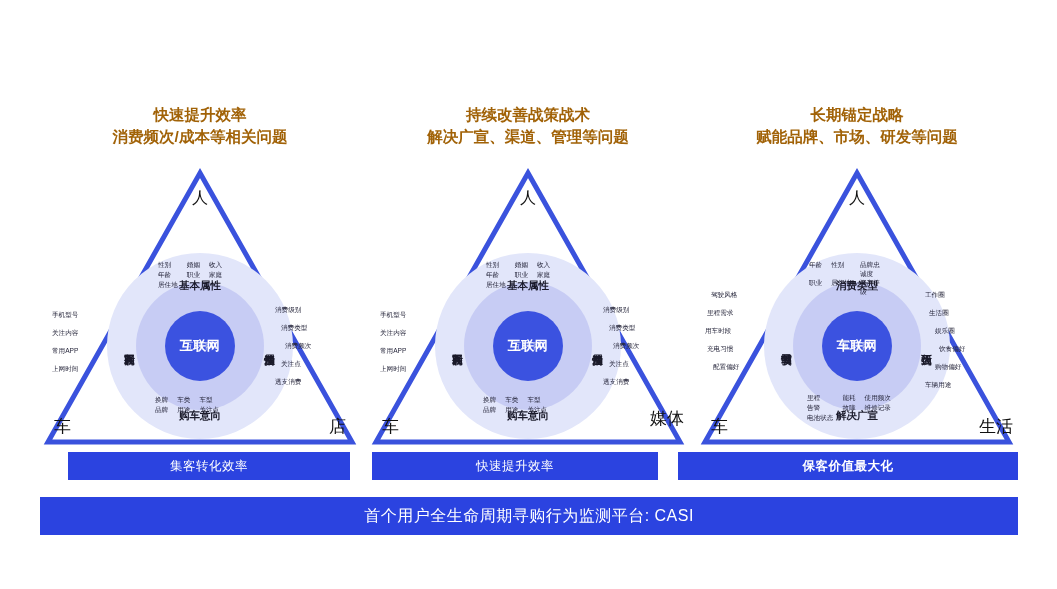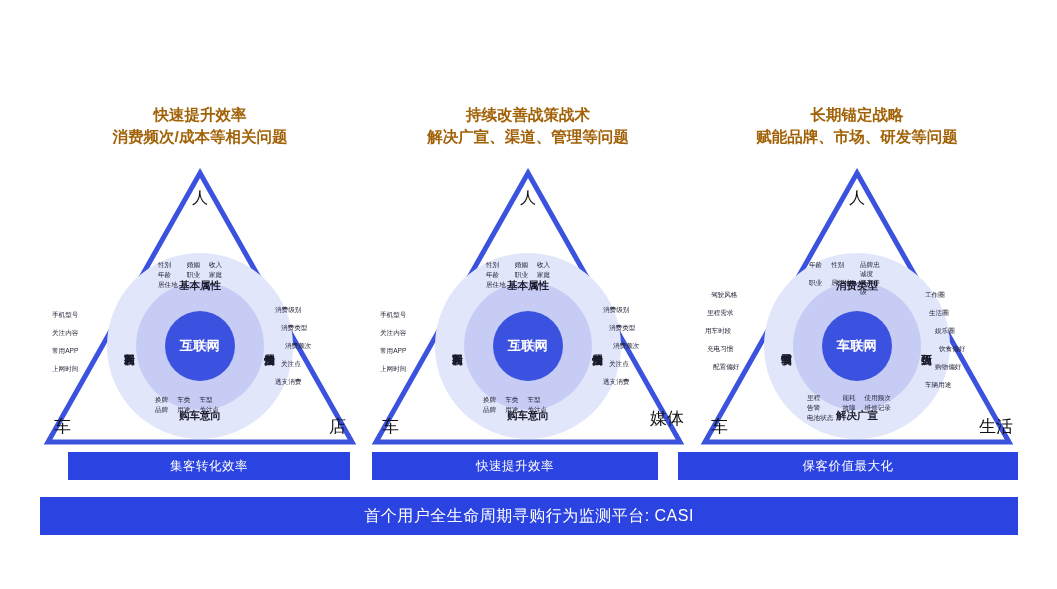--- a/index.html
+++ b/index.html
@@ -282,17 +282,17 @@
       <span style="margin-left:0px">生活圈</span>
       <span style="margin-left:6px">娱乐圈</span>
       <span style="margin-left:10px">饮食偏好</span>
       <span style="margin-left:6px">购物偏好</span>
       <span style="margin-left:-4px">车辆用途</span>
     </div>
   </div>
 
   <div class="bar" style="left:68px;  top:452px; width:282px;">集客转化效率</div>
   <div class="bar" style="left:372px; top:452px; width:286px;">快速提升效率</div>
-  <div class="bar" style="left:678px; top:452px; width:340px;">保客价值最大化</div>
+  <div class="bar" style="left:678px; top:452px; width:340px;font-weight:bold;">保客价值最大化</div>
 
   <div class="bar-wide">首个用户全生命周期寻购行为监测平台: CASI</div>
 
 </div>
 
 </body></html>

